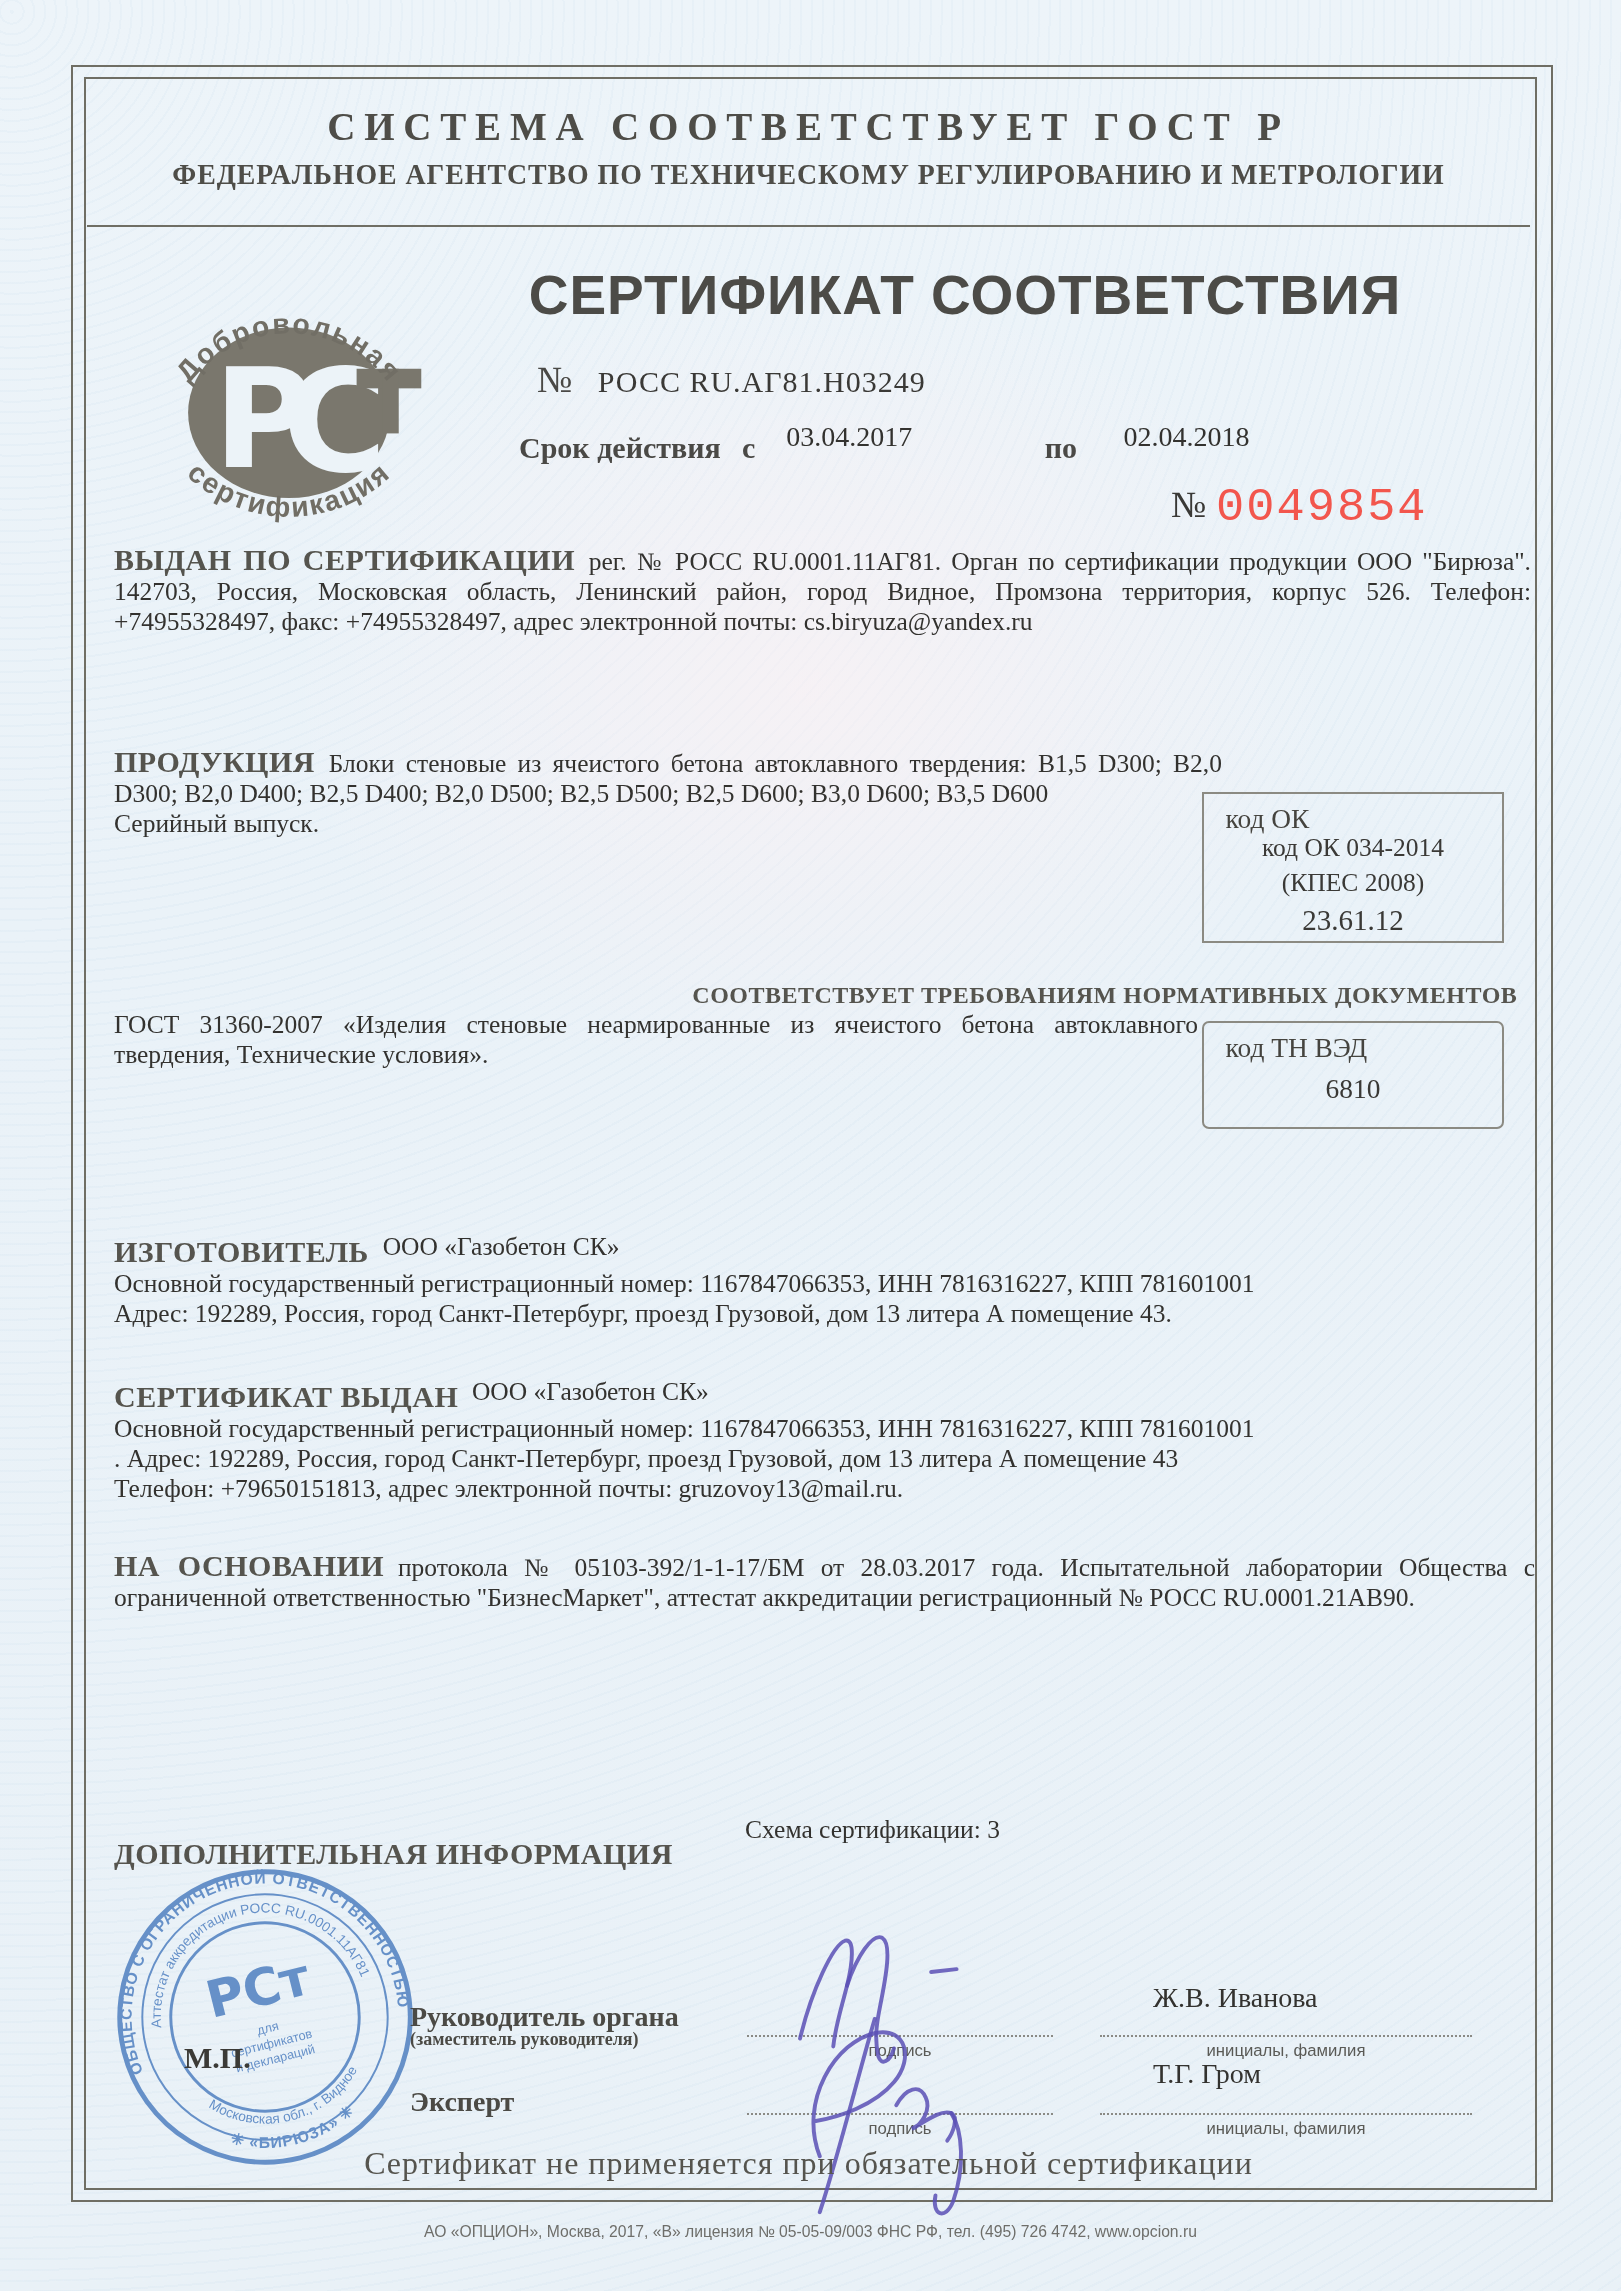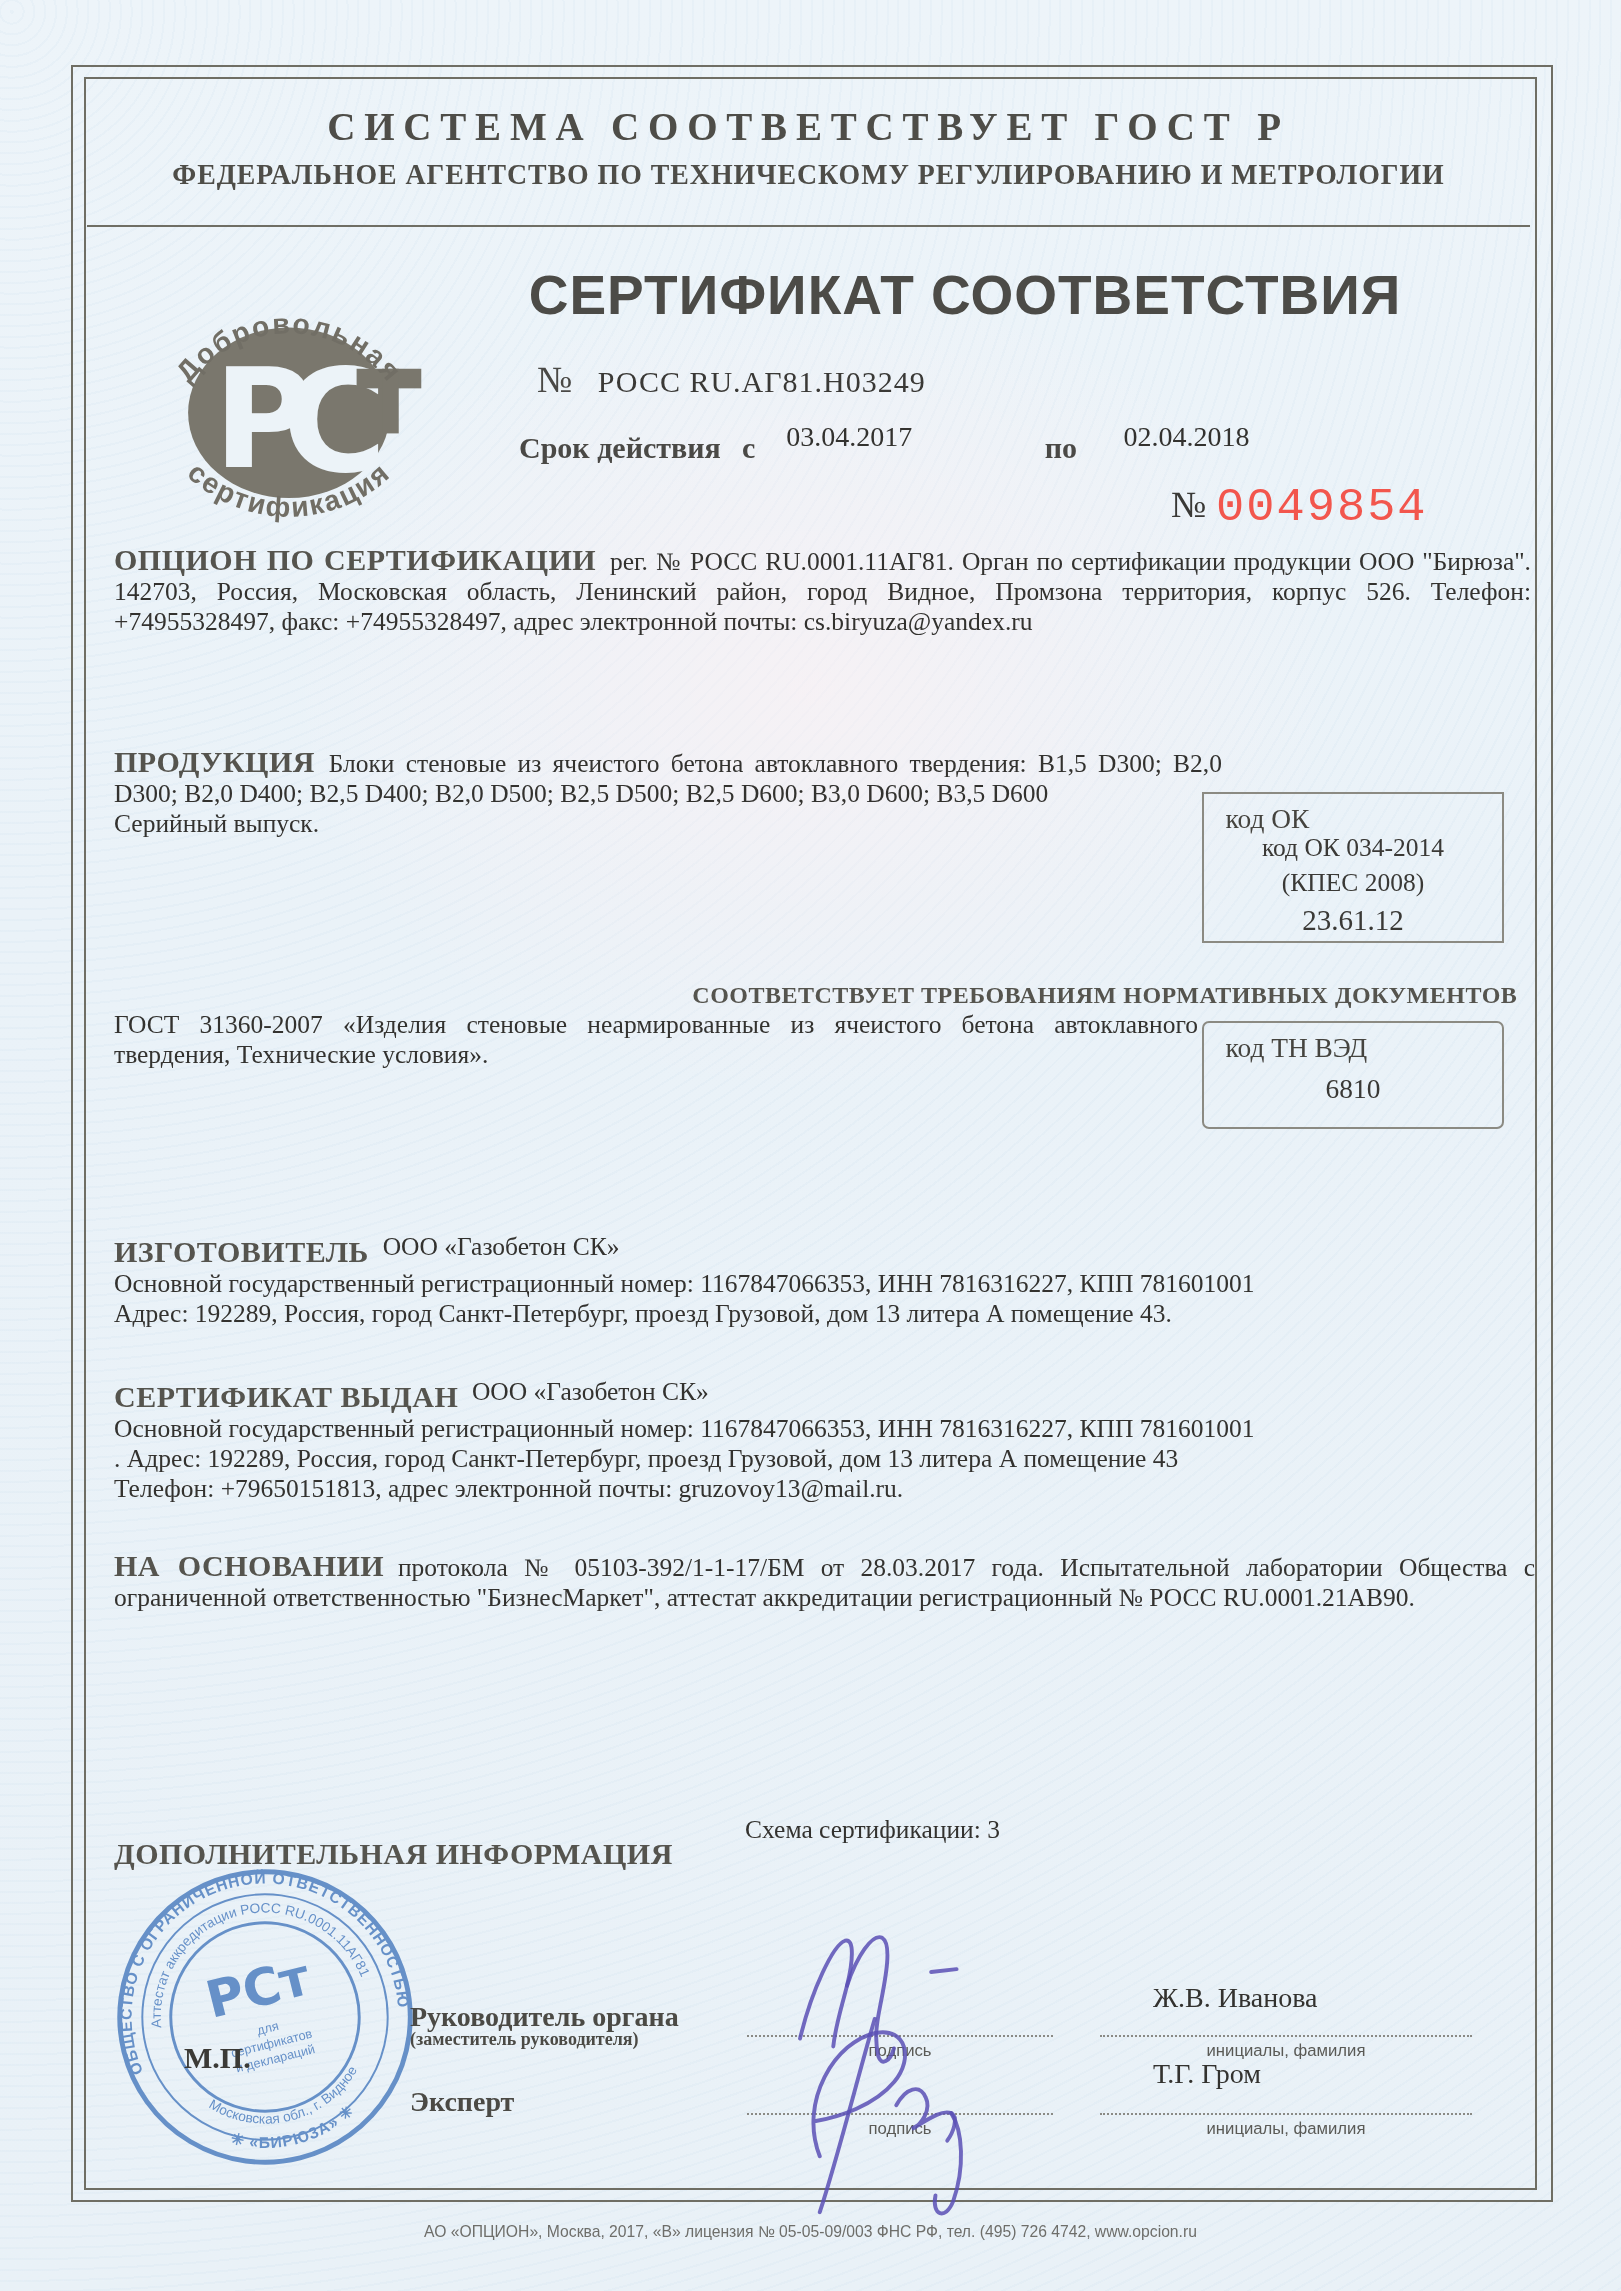--- a/index.html
+++ b/index.html
@@ -90,21 +90,21 @@
     <span class="date from">03.04.2017</span>
     <span class="po">по</span>
     <span class="date to">02.04.2018</span>
   </div>
 
   <div class="formnum">
     <span>№</span><span class="digits">0049854</span>
   </div>
 
   <div class="sec" style="left:114px;top:545px;width:1417px;">
-    <span class="sec-h">ОПЦИОН ПО СЕРТИФИКАЦИИ</span><span>рег. № РОСС RU.0001.11АГ81. Орган по сертификации продукции ООО "Бирюза". 142703, Россия, Московская область, Ленинский район, город Видное, Промзона территория, корпус 526. Телефон: +74955328497, факс: +74955328497, адрес электронной почты: cs.biryuza@yandex.ru</span>
+    <span class="sec-h">ВЫДАН ПО СЕРТИФИКАЦИИ</span><span>рег. № РОСС RU.0001.11АГ81. Орган по сертификации продукции ООО "Бирюза". 142703, Россия, Московская область, Ленинский район, город Видное, Промзона территория, корпус 526. Телефон: +74955328497, факс: +74955328497, адрес электронной почты: cs.biryuza@yandex.ru</span>
   </div>
 
   <div class="sec" style="left:114px;top:747px;width:1108px;">
     <span class="sec-h">ПРОДУКЦИЯ</span><span>Блоки стеновые из ячеистого бетона автоклавного твердения: В1,5 D300; В2,0 D300; В2,0 D400; В2,5 D400; В2,0 D500; В2,5 D500; В2,5 D600; В3,0 D600; В3,5 D600</span>
     <span class="blockline">Серийный выпуск.</span>
   </div>
 
   <div class="codebox" style="left:1202px;top:792px;width:298px;height:147px;">
     <span class="cb-label">код ОК</span>
     <span class="cb-c" style="top:39px;">код ОК 034-2014</span>
@@ -202,17 +202,18 @@
     <path d="M64,58 C74,28 90,4 100,9 C110,15 104,48 98,78 C94,98 92,112 96,130 C99,140 108,136 112,122"></path>
     <path d="M150,44 L176,41"></path>
   </svg>
   <svg class="sig-svg" style="left:757px;top:2011px;" width="304" height="216" viewBox="0 0 310 220">
     <path d="M64,148 C42,92 80,30 122,22 C152,17 160,48 140,72 C120,96 84,108 60,112"></path>
     <path d="M120,8 C102,70 82,150 64,205"></path>
     <path d="M142,96 C152,78 166,74 172,88 C178,100 168,116 158,120 C172,112 188,100 198,104 C206,108 200,124 194,132"></path>
     <path d="M198,104 C210,122 212,160 200,194 C192,214 178,208 182,188"></path>
   </svg>
 
+  <div class="bottom-note">Сертификат не применяется при обязательной сертификации</div>
 
   <div class="footer">АО «ОПЦИОН», Москва, 2017, «В»    лицензия № 05-05-09/003 ФНС РФ,  тел. (495) 726 4742, www.opcion.ru</div>
 
 </div>
 
 
 </body></html>

